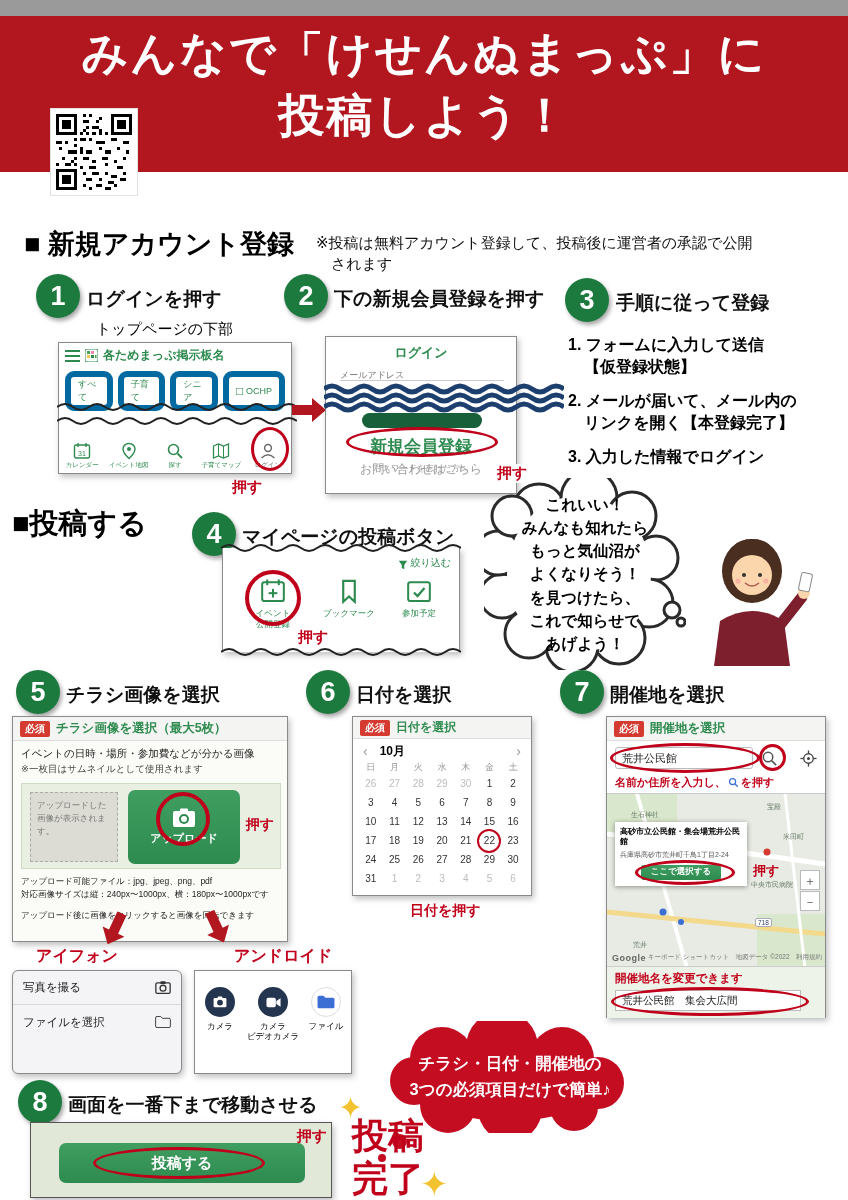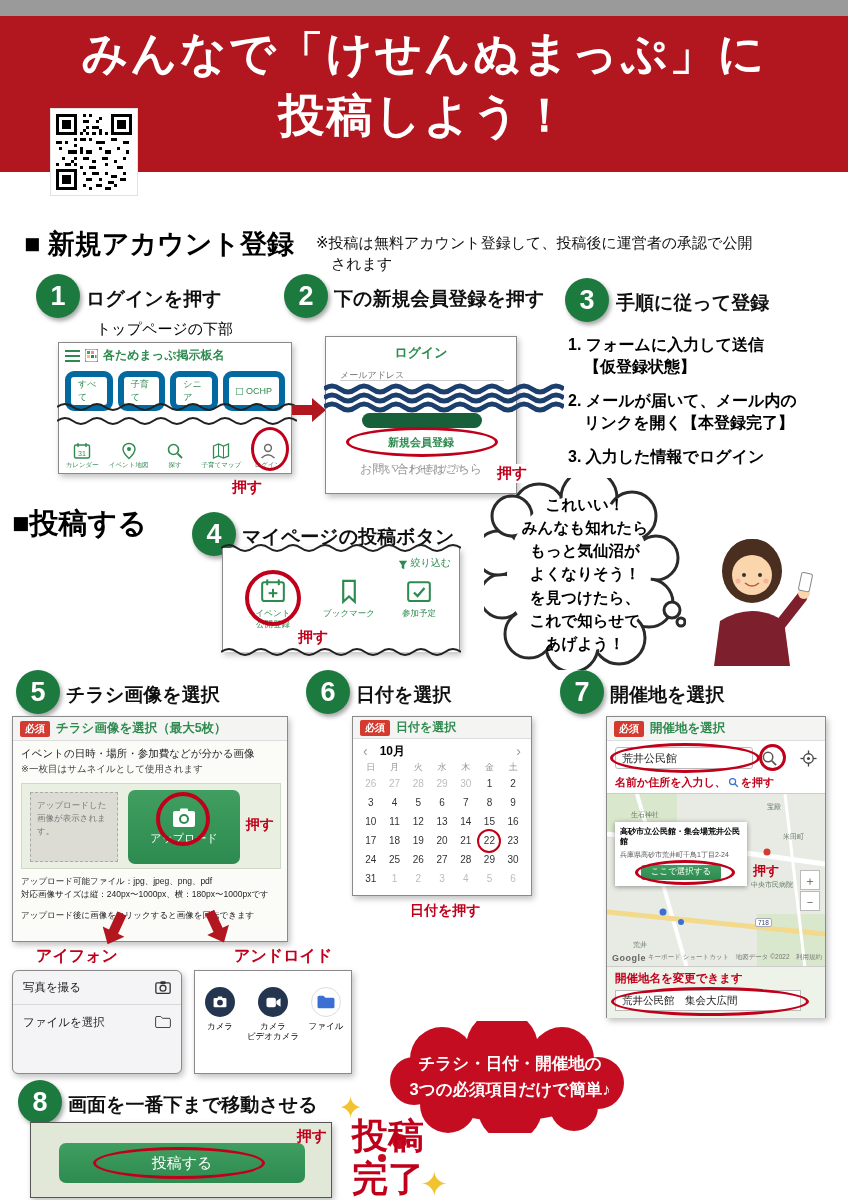--- a/index.html
+++ b/index.html
@@ -23,21 +23,21 @@
 .chip{border:6px solid #0369a1;color:#2e8b50;font-size:9px;border-radius:9px;padding:1px 7px;display:inline-flex;align-items:center;gap:3px;background:#fff}
 .nav5{position:absolute;left:0;right:0;bottom:3px;display:flex}
 .nav5>div{flex:1;text-align:center;font-size:6.5px;color:#2e8b50}
 .cal-w{display:grid;grid-template-columns:repeat(7,1fr);font-size:9px;color:#999;text-align:center;padding:0 6px}
 .cal-g{display:grid;grid-template-columns:repeat(7,1fr);padding:0 6px}
 .cal-c{text-align:center;font-size:10px;height:19px;line-height:19px;color:#333}
 .mut{color:#bcbcbc}
 .circ{position:relative}
 .circ::after{content:"";position:absolute;left:50%;top:50%;width:20px;height:20px;transform:translate(-50%,-50%);border:2.5px solid #c0001a;border-radius:50%}
 .irow{height:34px;display:flex;justify-content:space-between;align-items:center;padding:0 10px;font-size:11.5px;color:#222;border-bottom:1px solid #d8d8d8}
-.gbtn{background:linear-gradient(#3f9e60,#2e8b50);color:#fff;display:flex;align-items:center;justify-content:center;font-weight:normal;border-radius:7px}
+.gbtn{background:linear-gradient(#3f9e60,#2e8b50);color:#fff;display:flex;align-items:center;justify-content:center;font-weight:bold;border-radius:7px}
 .maplbl{position:absolute;font-size:7px;color:#667a66}
 .acir{width:30px;height:30px;border-radius:50%;background:#243550;margin:0 auto;display:flex;align-items:center;justify-content:center}
 .star{color:#f2c230;position:absolute}
 </style>
 </head>
 <body>
 
 <svg width="0" height="0" style="position:absolute">
 <defs>
 <path id="wv" d="M0 6 Q8 0 16 6 T32 6 T48 6 T64 6 T80 6 T96 6 T112 6 T128 6 T144 6 T160 6 T176 6 T192 6 T208 6 T224 6 T240 6" fill="none"></path>
@@ -161,21 +161,21 @@
     <svg class="wave" viewBox="0 0 240 12" preserveAspectRatio="none" style="top:46px">
         <use href="#wv" stroke="#1c3f6e" stroke-width="5"></use>
       </svg>
     <svg class="wave" viewBox="0 0 240 12" preserveAspectRatio="none" style="top:55px">
         <use href="#wv" stroke="#1c3f6e" stroke-width="5"></use>
       </svg>
     <svg class="wave" viewBox="0 0 240 12" preserveAspectRatio="none" style="top:64px">
         <use href="#wv" stroke="#1c3f6e" stroke-width="5"></use>
       </svg>
     <div class="abs" style="left:36px;top:76px;width:120px;height:15px;background:#17603a;border-radius:8px"></div>
-    <div class="abs b" style="left:0;top:98px;width:100%;text-align:center;color:#2e8b50;font-size:11px">新規会員登録</div>
+    <div class="abs b" style="left:0;top:98px;width:100%;text-align:center;color:#2e8b50;font-size:17px">新規会員登録</div>
     <div class="abs roval" style="left:20px;top:90px;width:152px;height:30px"></div>
     <div class="abs" style="left:0;top:126px;width:100%;text-align:center;color:#999;font-size:8.5px">パスワードを忘れた方へ</div>
     <div class="abs" style="left:0;top:124px;width:100%;text-align:center;color:#999;font-size:12px">お問い合わせはこちら</div>
   </div>
   <div class="abs press" style="left:497px;top:448px;font-size:15px;background:#fff;z-index:3">押す</div>
 
   <div class="abs step" style="left:565px;top:262px">3</div>
   <div class="abs stitle" style="left:616px;top:274px">手順に従って登録</div>
   <div class="abs" style="left:568px;top:318px;width:266px;font-size:16px;font-weight:bold;line-height:1.4">
     <div class="pl" style="margin-bottom:11px">1. フォームに入力して送信

